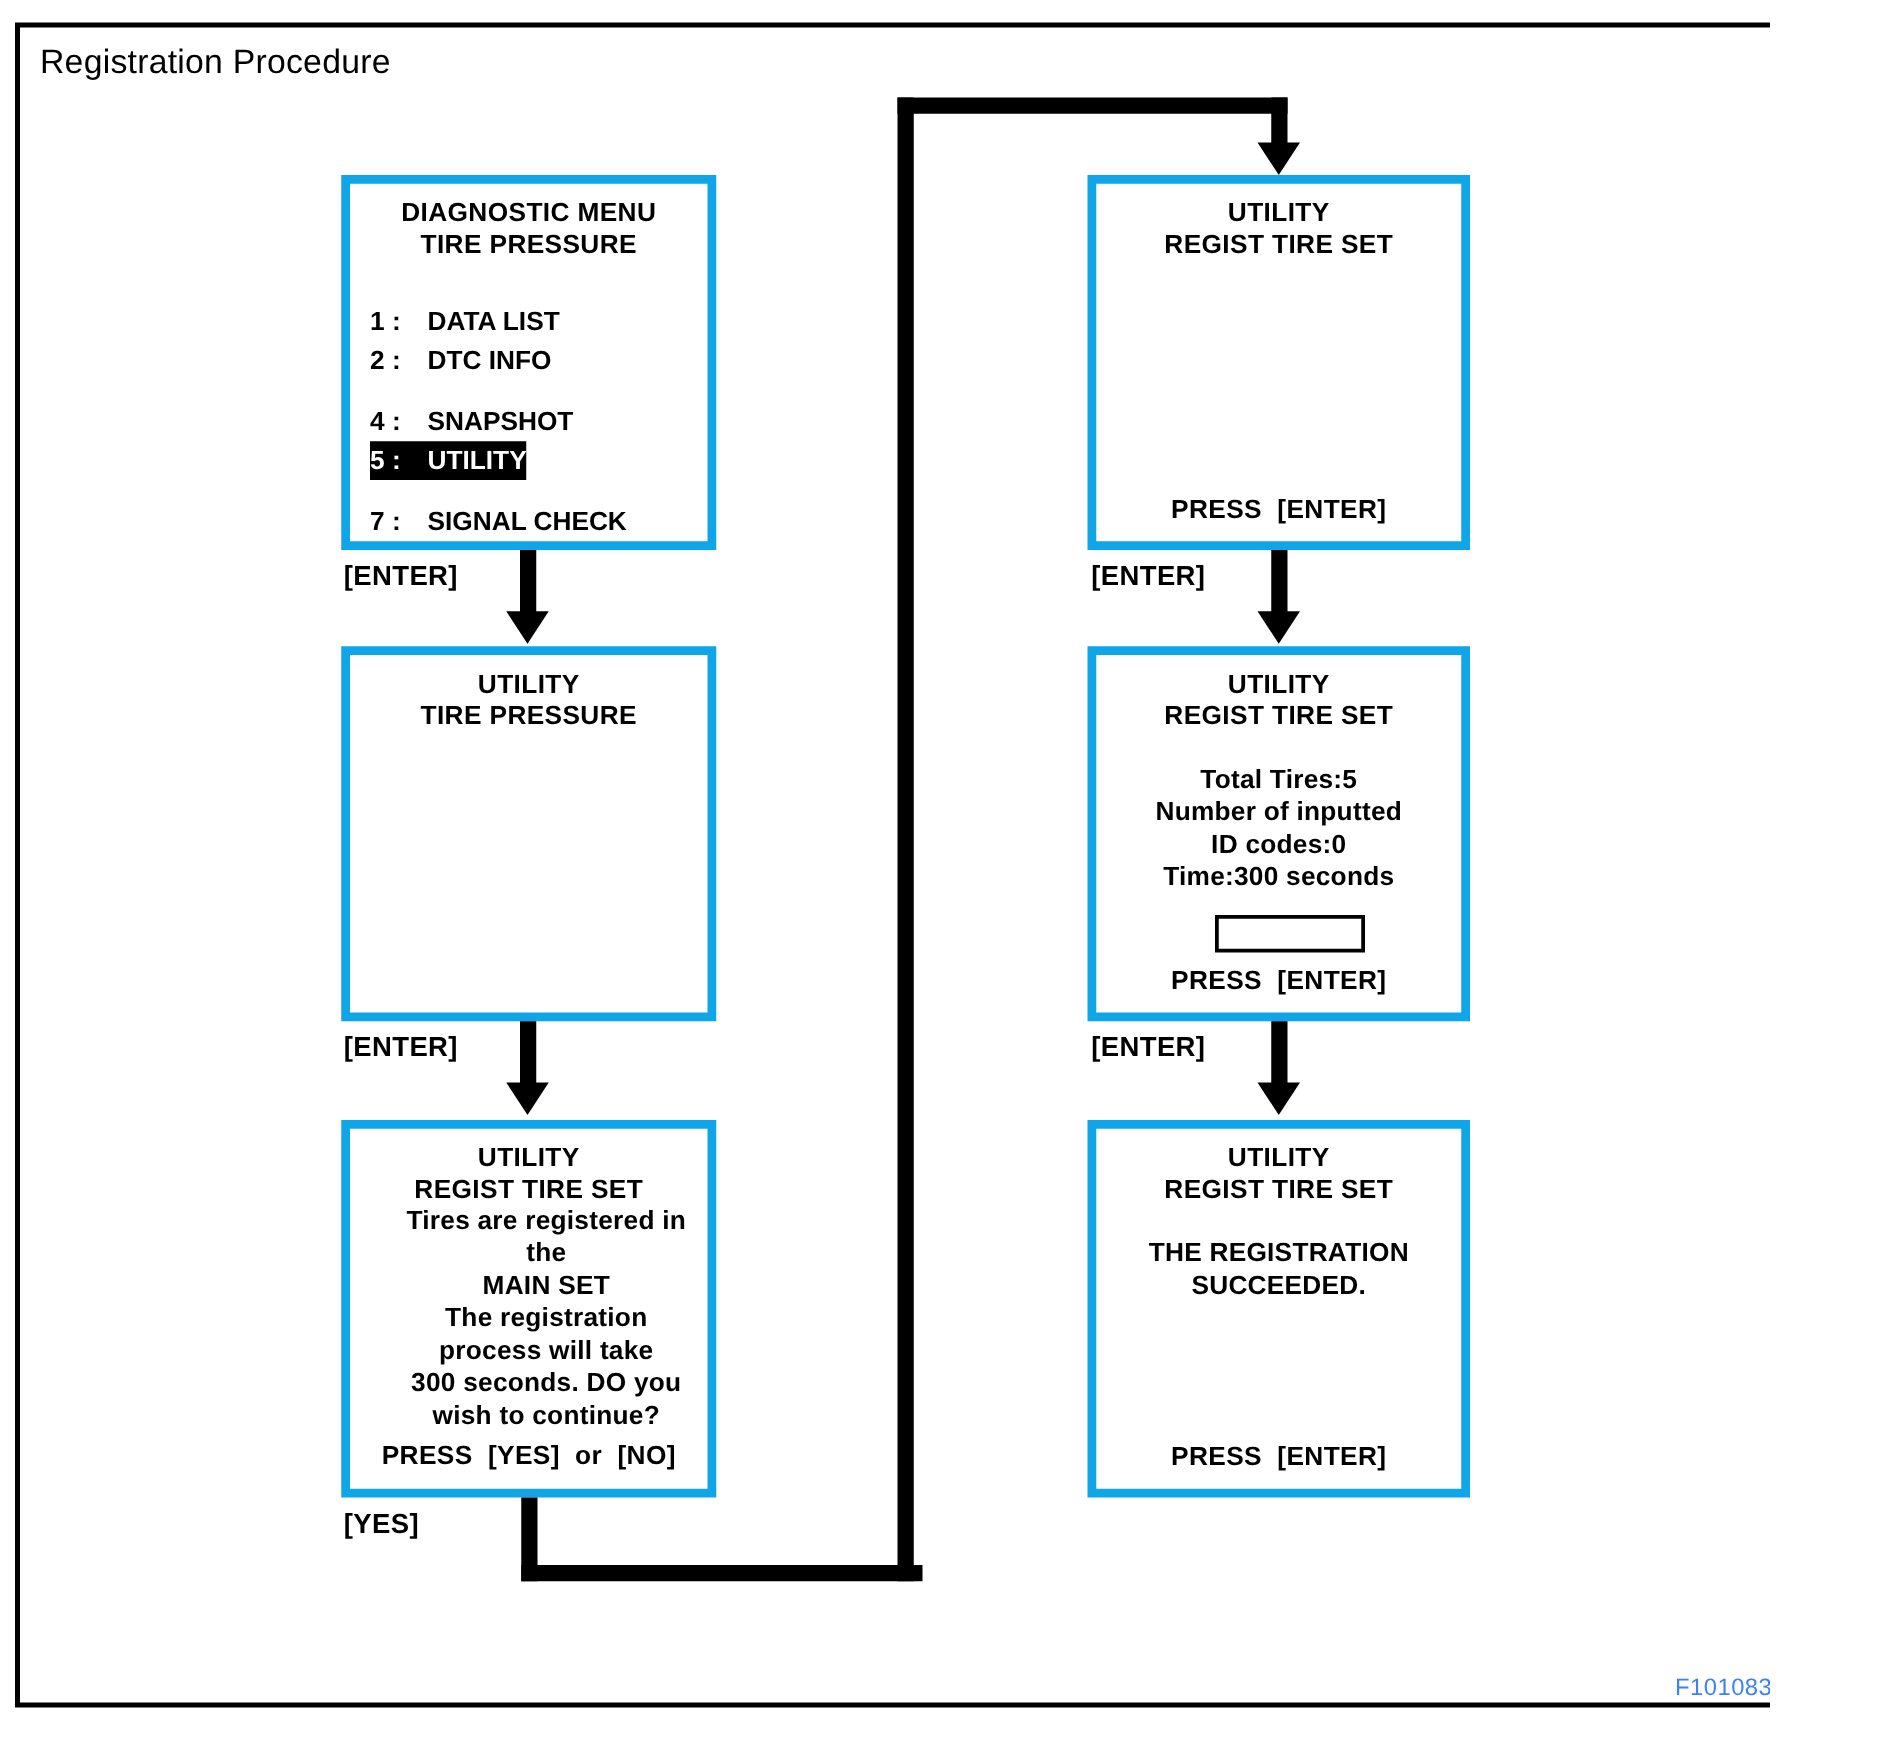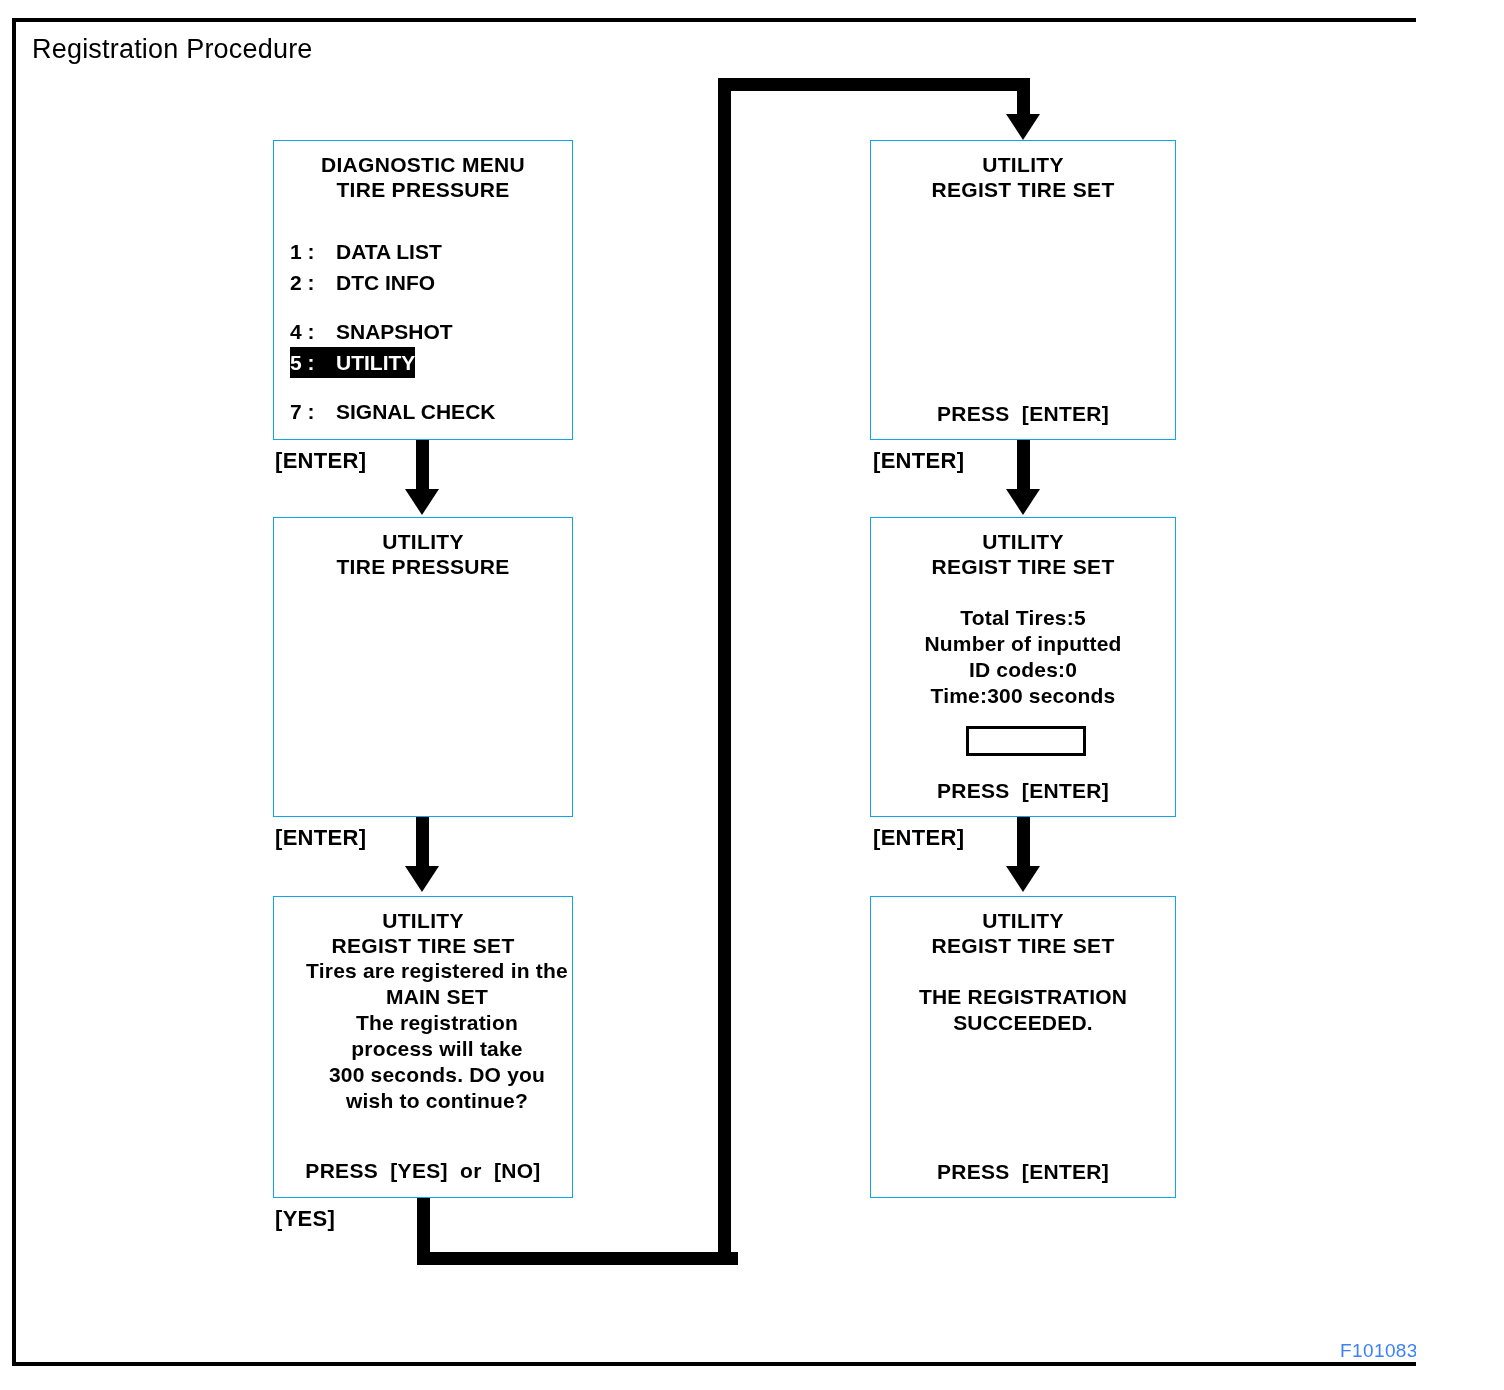--- a/index.html
+++ b/index.html
@@ -43,21 +43,21 @@
     left: 1340px;
     top: 1340px;
     font-size: 19px;
     color: #3b82f6;
     letter-spacing: 0.4px;
     white-space: nowrap;
   }
   
   .screen {
     position: absolute;
-    border: 1px solid #0ea5e9;
+    border: 7px solid #0ea5e9;
     box-sizing: border-box;
     background: #ffffff;
     font-weight: bold;
     color: #000;
   }
   .screen-title {
     text-align: center;
     font-size: 21px;
     line-height: 25px;
     font-weight: bold;

